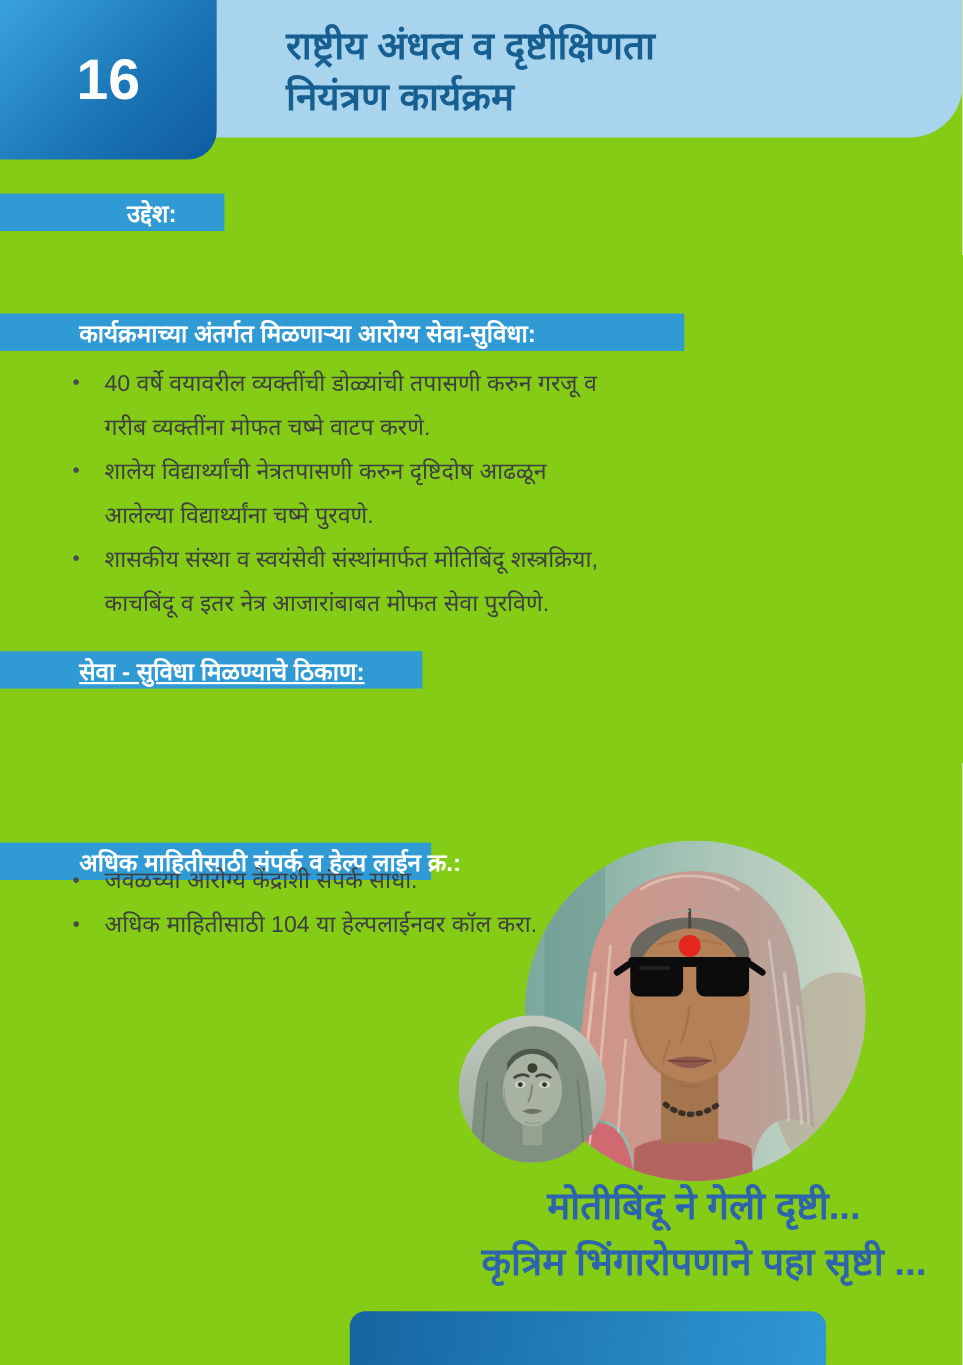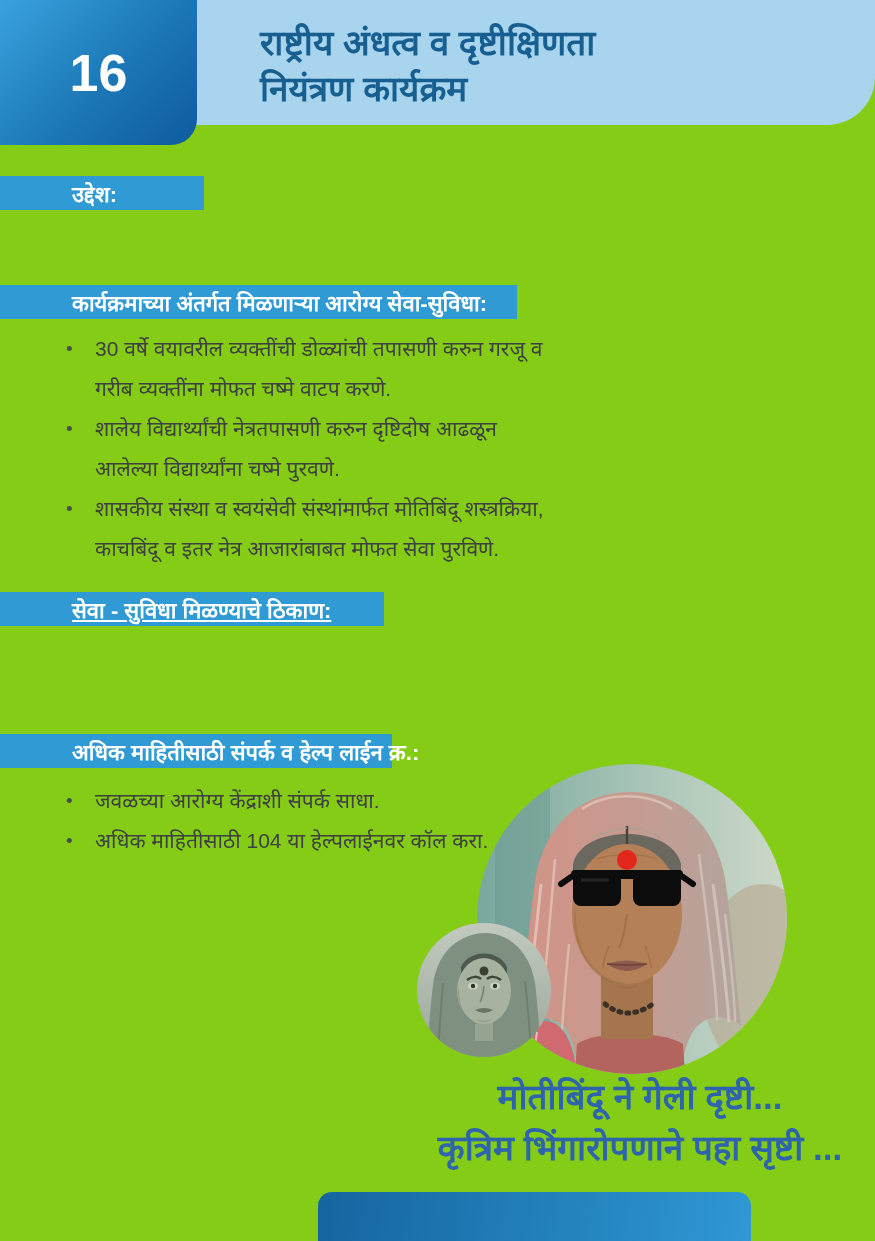--- a/index.html
+++ b/index.html
@@ -62,38 +62,38 @@
 
   <div class="header-band"></div>
   <div class="num-box">
     <span>16</span>
   </div>
   <div class="page-title">
     <div>राष्ट्रीय अंधत्व व दृष्टीक्षिणता</div>
     <div>नियंत्रण कार्यक्रम</div>
   </div>
 
-  <div class="sec-bar" style="top:176px;width:204px;">
+  <div class="sec-bar" style="top:176px;width:204px;justify-content:center;">
     <span>उद्देश:</span>
   </div>
 
-  <div class="sec-bar" style="top:285px;width:517px;">
+  <div class="sec-bar" style="top:285px;width:622px;">
     <span>कार्यक्रमाच्या अंतर्गत मिळणाऱ्या आरोग्य सेवा-सुविधा:</span>
   </div>
   <ul class="bullets" style="top:329px;width:545px;">
-      <li>30 वर्षे वयावरील व्यक्तींची डोळ्यांची तपासणी करुन गरजू व गरीब व्यक्तींना मोफत चष्मे वाटप करणे.</li>
+      <li>40 वर्षे वयावरील व्यक्तींची डोळ्यांची तपासणी करुन गरजू व गरीब व्यक्तींना मोफत चष्मे वाटप करणे.</li>
       <li>शालेय विद्यार्थ्यांची नेत्रतपासणी करुन दृष्टिदोष आढळून आलेल्या विद्यार्थ्यांना चष्मे पुरवणे.</li>
       <li>शासकीय संस्था व स्वयंसेवी संस्थांमार्फत मोतिबिंदू शस्त्रक्रिया, काचबिंदू व इतर नेत्र आजारांबाबत मोफत सेवा पुरविणे.</li>
     </ul>
 
   <div class="sec-bar" style="top:592px;width:384px;text-decoration:underline;">
     <span>सेवा - सुविधा मिळण्याचे ठिकाण:</span>
   </div>
 
-  <div class="sec-bar" style="top:734px;width:392px;">
+  <div class="sec-bar" style="top:766px;width:392px;">
     <span>अधिक माहितीसाठी संपर्क व हेल्प लाईन क्र.:</span>
   </div>
   <ul class="bullets" style="top:781px;width:492px;">
       <li>जवळच्या आरोग्य केंद्राशी संपर्क साधा.</li>
       <li>अधिक माहितीसाठी 104 या हेल्पलाईनवर कॉल करा.</li>
     </ul>
 
   <div class="photo photo-large" role="img" aria-label="Elderly woman with grey hair wearing black sunglasses, a red bindi and a striped headscarf">
     <svg viewBox="0 0 310 310">
       <defs>

